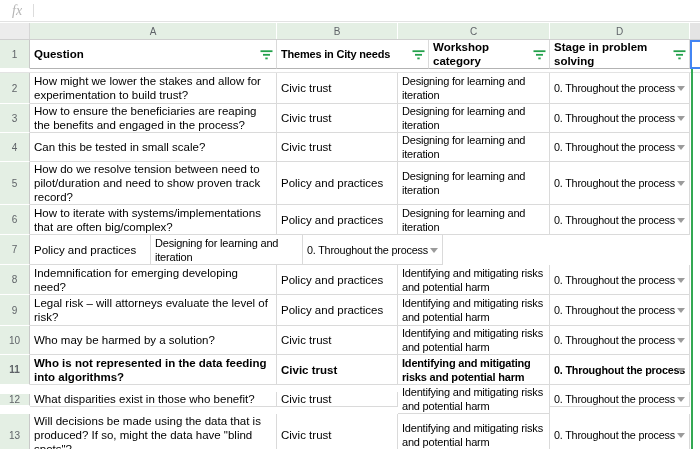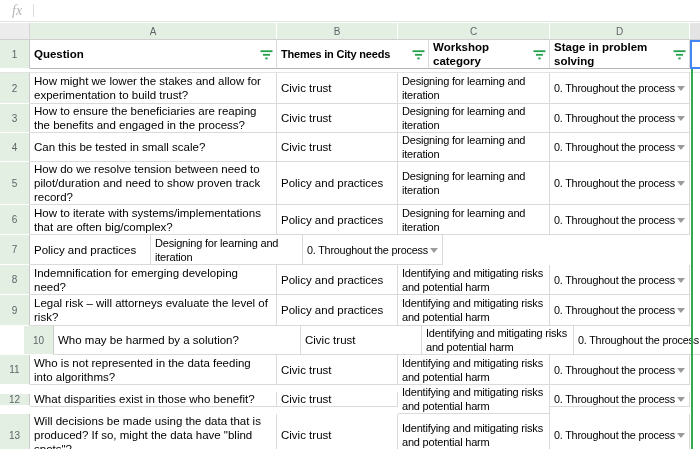--- a/index.html
+++ b/index.html
@@ -151,28 +151,28 @@
         <div class="cell cc">Identifying and mitigating risks and potential harm</div>
         <div class="cell cd">0. Throughout the process<span class="dd-arrow"></span></div>
       </div>
       <div class="row" style="height: 31px;">
         <div class="num">9</div>
         <div class="cell ca">Legal risk – will attorneys evaluate the level of risk?</div>
         <div class="cell cb">Policy and practices</div>
         <div class="cell cc">Identifying and mitigating risks and potential harm</div>
         <div class="cell cd">0. Throughout the process<span class="dd-arrow"></span></div>
       </div>
-      <div class="row" style="height: 29px; padding-left: 24px;">
+      <div class="row" style="height: 29px;">
         <div class="num">10</div>
         <div class="cell ca">Who may be harmed by a solution?</div>
         <div class="cell cb">Civic trust</div>
         <div class="cell cc">Identifying and mitigating risks and potential harm</div>
         <div class="cell cd">0. Throughout the process<span class="dd-arrow"></span></div>
       </div>
-      <div class="row" style="height: 30px;">
+      <div class="row" style="height: 30px; font-weight: bold;">
         <div class="num">11</div>
         <div class="cell ca">Who is not represented in the data feeding into algorithms?</div>
         <div class="cell cb">Civic trust</div>
         <div class="cell cc">Identifying and mitigating risks and potential harm</div>
         <div class="cell cd">0. Throughout the process<span class="dd-arrow"></span></div>
       </div>
       <div class="row" style="height: 29px; align-items: center;">
         <div class="num">12</div>
         <div class="cell ca">What disparities exist in those who benefit?</div>
         <div class="cell cb">Civic trust</div>

